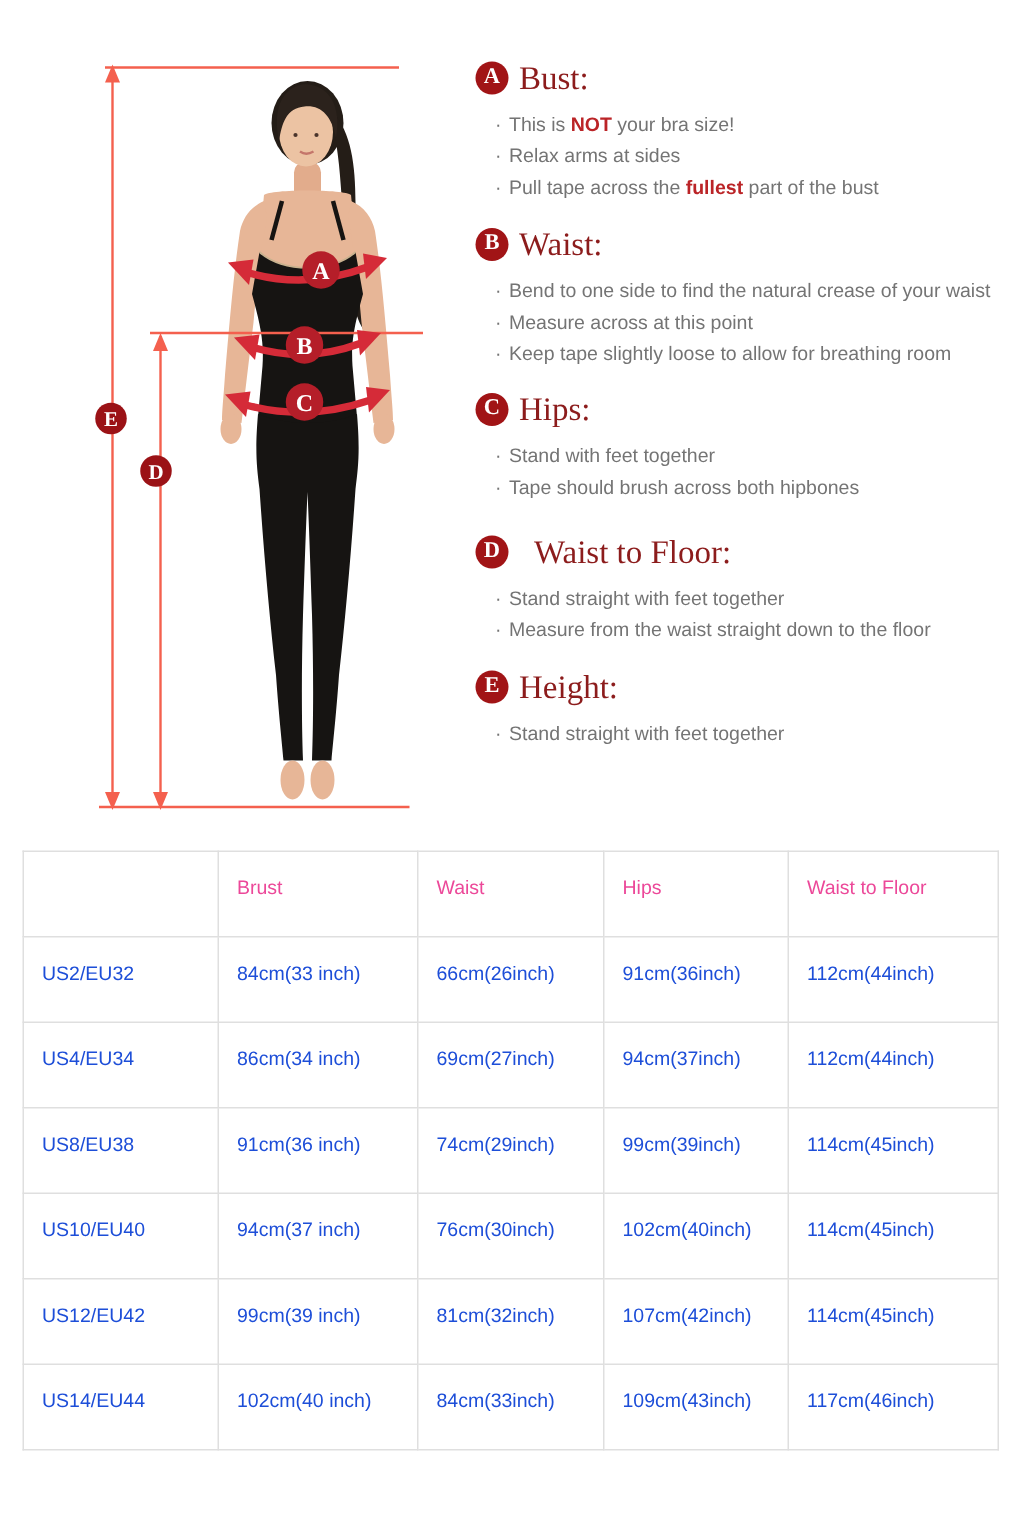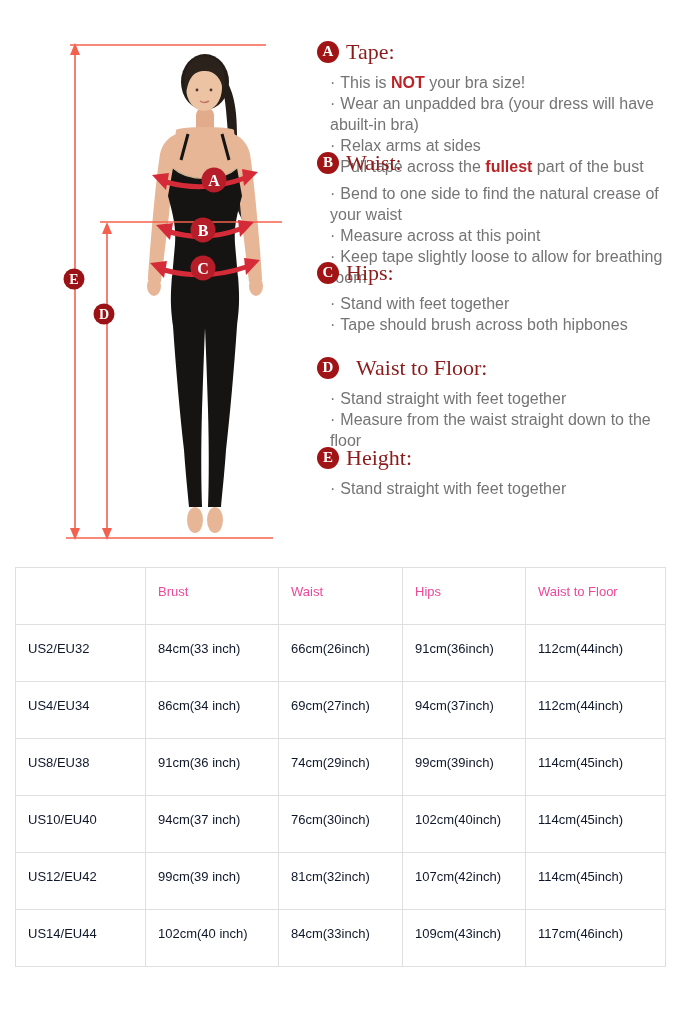--- a/index.html
+++ b/index.html
@@ -13,28 +13,28 @@
   .instructions{position:absolute;left:317px;top:0;width:358px;height:560px;}
   .section{position:absolute;left:0;width:100%;}
   .sec-0{top:38px}.sec-1{top:149px}.sec-2{top:259px}.sec-3{top:354px}.sec-4{top:444px}
   .sec-title{display:flex;align-items:center;height:27px;}
   .badge{flex:0 0 auto;width:22px;height:22px;border-radius:50%;background:#a11416;color:#fff;
          font-family:"Liberation Serif",serif;font-size:15px;font-weight:bold;
          display:inline-flex;align-items:center;justify-content:center;}
   .title-text{margin-left:7px;font-family:"Liberation Serif",serif;font-size:22px;color:#8c1c1c;}
   .sec-3 .title-text{margin-left:17px;}
   .section ul{list-style:none;margin:7px 0 0 0;padding:0 0 0 13px;}
-  .section li{font-size:16px;line-height:21px;color:#747474;}
+  .section li{font-size:13px;line-height:21px;color:#747474;}
   .dot{margin-right:5px;color:#747474;}
   .hl{color:#bb2427;font-weight:bold;}
 
   
   table.size-table{position:absolute;left:15px;top:567px;border-collapse:collapse;table-layout:fixed;}
   .size-table td{border:1px solid #dfdfdf;height:40px;vertical-align:top;
-                 padding:16px 8px 0 12px;font-size:13px;color:#0f172a;overflow:hidden;white-space:nowrap;}
+                 padding:16px 8px 0 12px;font-size:13px;color:#1d4ed8;overflow:hidden;white-space:nowrap;}
   .size-table .th{color:#ec4899;}
   col.c0{width:130px}col.c1{width:133px}col.c2{width:124px}col.c3{width:123px}col.c4{width:140px}
 </style>
 </head>
 <body>
 
 <div class="page">
 
   <div class="figure-area">
     <svg width="280" height="525" viewBox="0 0 280 525">
@@ -110,25 +110,24 @@
         <circle cx="64" cy="284" r="10.5" fill="#9b1216"></circle>
         <text x="64" y="289" font-size="14" fill="#fff">D</text>
       </g>
     </svg>
   </div>
 
   <div class="instructions">
       <div class="section sec-0">
         <div class="sec-title">
           <span class="badge">A</span>
-          <span class="title-text">Tape:</span>
+          <span class="title-text">Bust:</span>
         </div>
         <ul>
           <li><span class="dot">·</span><span>This is </span><span class="hl">NOT</span><span> your bra size!</span></li>
-          <li><span class="dot">·</span><span>Wear an unpadded bra (your dress will have abuilt-in bra)</span></li>
           <li><span class="dot">·</span><span>Relax arms at sides</span></li>
           <li><span class="dot">·</span><span>Pull tape across the </span><span class="hl">fullest</span><span> part of the bust</span></li>
         </ul>
       </div>
       <div class="section sec-1">
         <div class="sec-title">
           <span class="badge">B</span>
           <span class="title-text">Waist:</span>
         </div>
         <ul>

